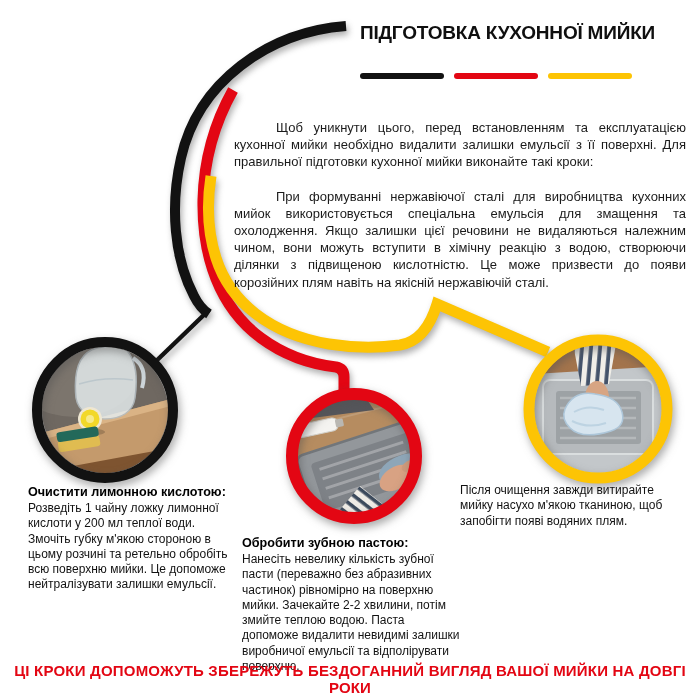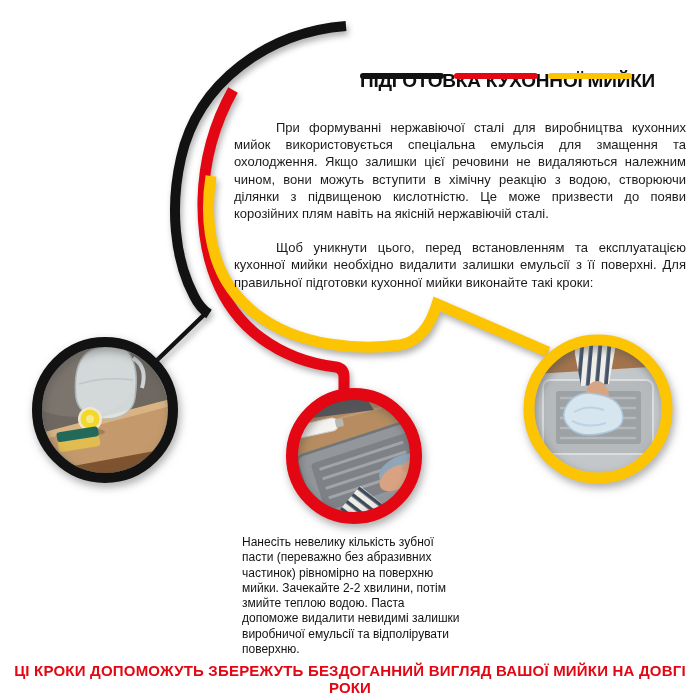--- a/index.html
+++ b/index.html
@@ -3,21 +3,21 @@
 <meta charset="utf-8">
 <style>
   html,body{margin:0;padding:0;background:#ffffff;}
   body{width:700px;height:700px;overflow:hidden;font-family:"Liberation Sans",sans-serif;}
   .canvas{position:relative;width:700px;height:700px;background:#fff;}
   svg.art{position:absolute;left:0;top:0;width:700px;height:700px;}
   .shadowed{filter:drop-shadow(2px 4px 3px rgba(80,80,80,.45));}
   .ring-shadow{filter:drop-shadow(2px 4px 4px rgba(80,80,80,.5));}
 
   .title{position:absolute;left:360px;top:21px;width:320px;color:#0f0f0f;
-         font-weight:bold;font-size:19px;line-height:24px;letter-spacing:-0.2px;margin-top:48px;}
+         font-weight:bold;font-size:19px;line-height:24px;letter-spacing:-0.2px;}
   .title span{display:block;}
   .bars{position:absolute;left:360px;top:73px;width:280px;display:flex;gap:10px;}
   .bar{width:84px;height:6px;border-radius:3px;}
   .bar.black{background:#121212;}
   .bar.red{background:#e30613;}
   .bar.yellow{background:#fdc404;}
 
   .intro{position:absolute;left:234px;top:119px;width:452px;color:#1b1b1b;
          font-size:13px;line-height:17.2px;text-align:justify;}
   .intro p{margin:0 0 17px 0;text-indent:42px;}
@@ -130,27 +130,31 @@
   <div class="title">
     <span>ПІДГОТОВКА КУХОННОЇ МИЙКИ</span>
   </div>
   <div class="bars">
     <div class="bar black"></div>
     <div class="bar red"></div>
     <div class="bar yellow"></div>
   </div>
 
   <div class="intro">
+    <p>Щоб уникнути цього, перед встановленням та експлуатацією кухонної мийки необхідно видалити залишки емульсії з її поверхні. Для правильної підготовки кухонної мийки виконайте такі кроки:</p>
     <p>При формуванні нержавіючої сталі для виробництва кухонних мийок використовується спеціальна емульсія для змащення та охолодження. Якщо залишки цієї речовини не видаляються належним чином, вони можуть вступити в хімічну реакцію з водою, створюючи ділянки з підвищеною кислотністю.  Це може призвести до появи корозійних плям навіть на якісній нержавіючій сталі.</p>
-    <p>Щоб уникнути цього, перед встановленням та експлуатацією кухонної мийки необхідно видалити залишки емульсії з її поверхні. Для правильної підготовки кухонної мийки виконайте такі кроки:</p>
   </div>
 
   <div class="step" id="step1">
+    <h3>Очистити лимонною кислотою:</h3>
+    <p>Розведіть 1 чайну ложку лимонної кислоти у 200 мл теплої води. Змочіть губку м'якою стороною в цьому розчині та ретельно обробіть всю поверхню мийки. Це допоможе нейтралізувати залишки емульсії.</p>
   </div>
   <div class="step" id="step2">
+    <h3>Обробити зубною пастою:</h3>
     <p>Нанесіть невелику кількість зубної пасти (переважно без абразивних частинок) рівномірно на поверхню мийки. Зачекайте 2-2 хвилини, потім змийте теплою водою. Паста допоможе видалити невидимі залишки виробничої емульсії та відполірувати поверхню.</p>
   </div>
   <div class="step" id="step3">
+    <p>Після очищення завжди витирайте мийку насухо м'якою тканиною, щоб запобігти появі водяних плям.</p>
   </div>
 
   <div class="footer">ЦІ КРОКИ ДОПОМОЖУТЬ ЗБЕРЕЖУТЬ БЕЗДОГАННИЙ ВИГЛЯД ВАШОЇ МИЙКИ НА ДОВГІ РОКИ</div>
 
 </div>
 
 </body></html>

